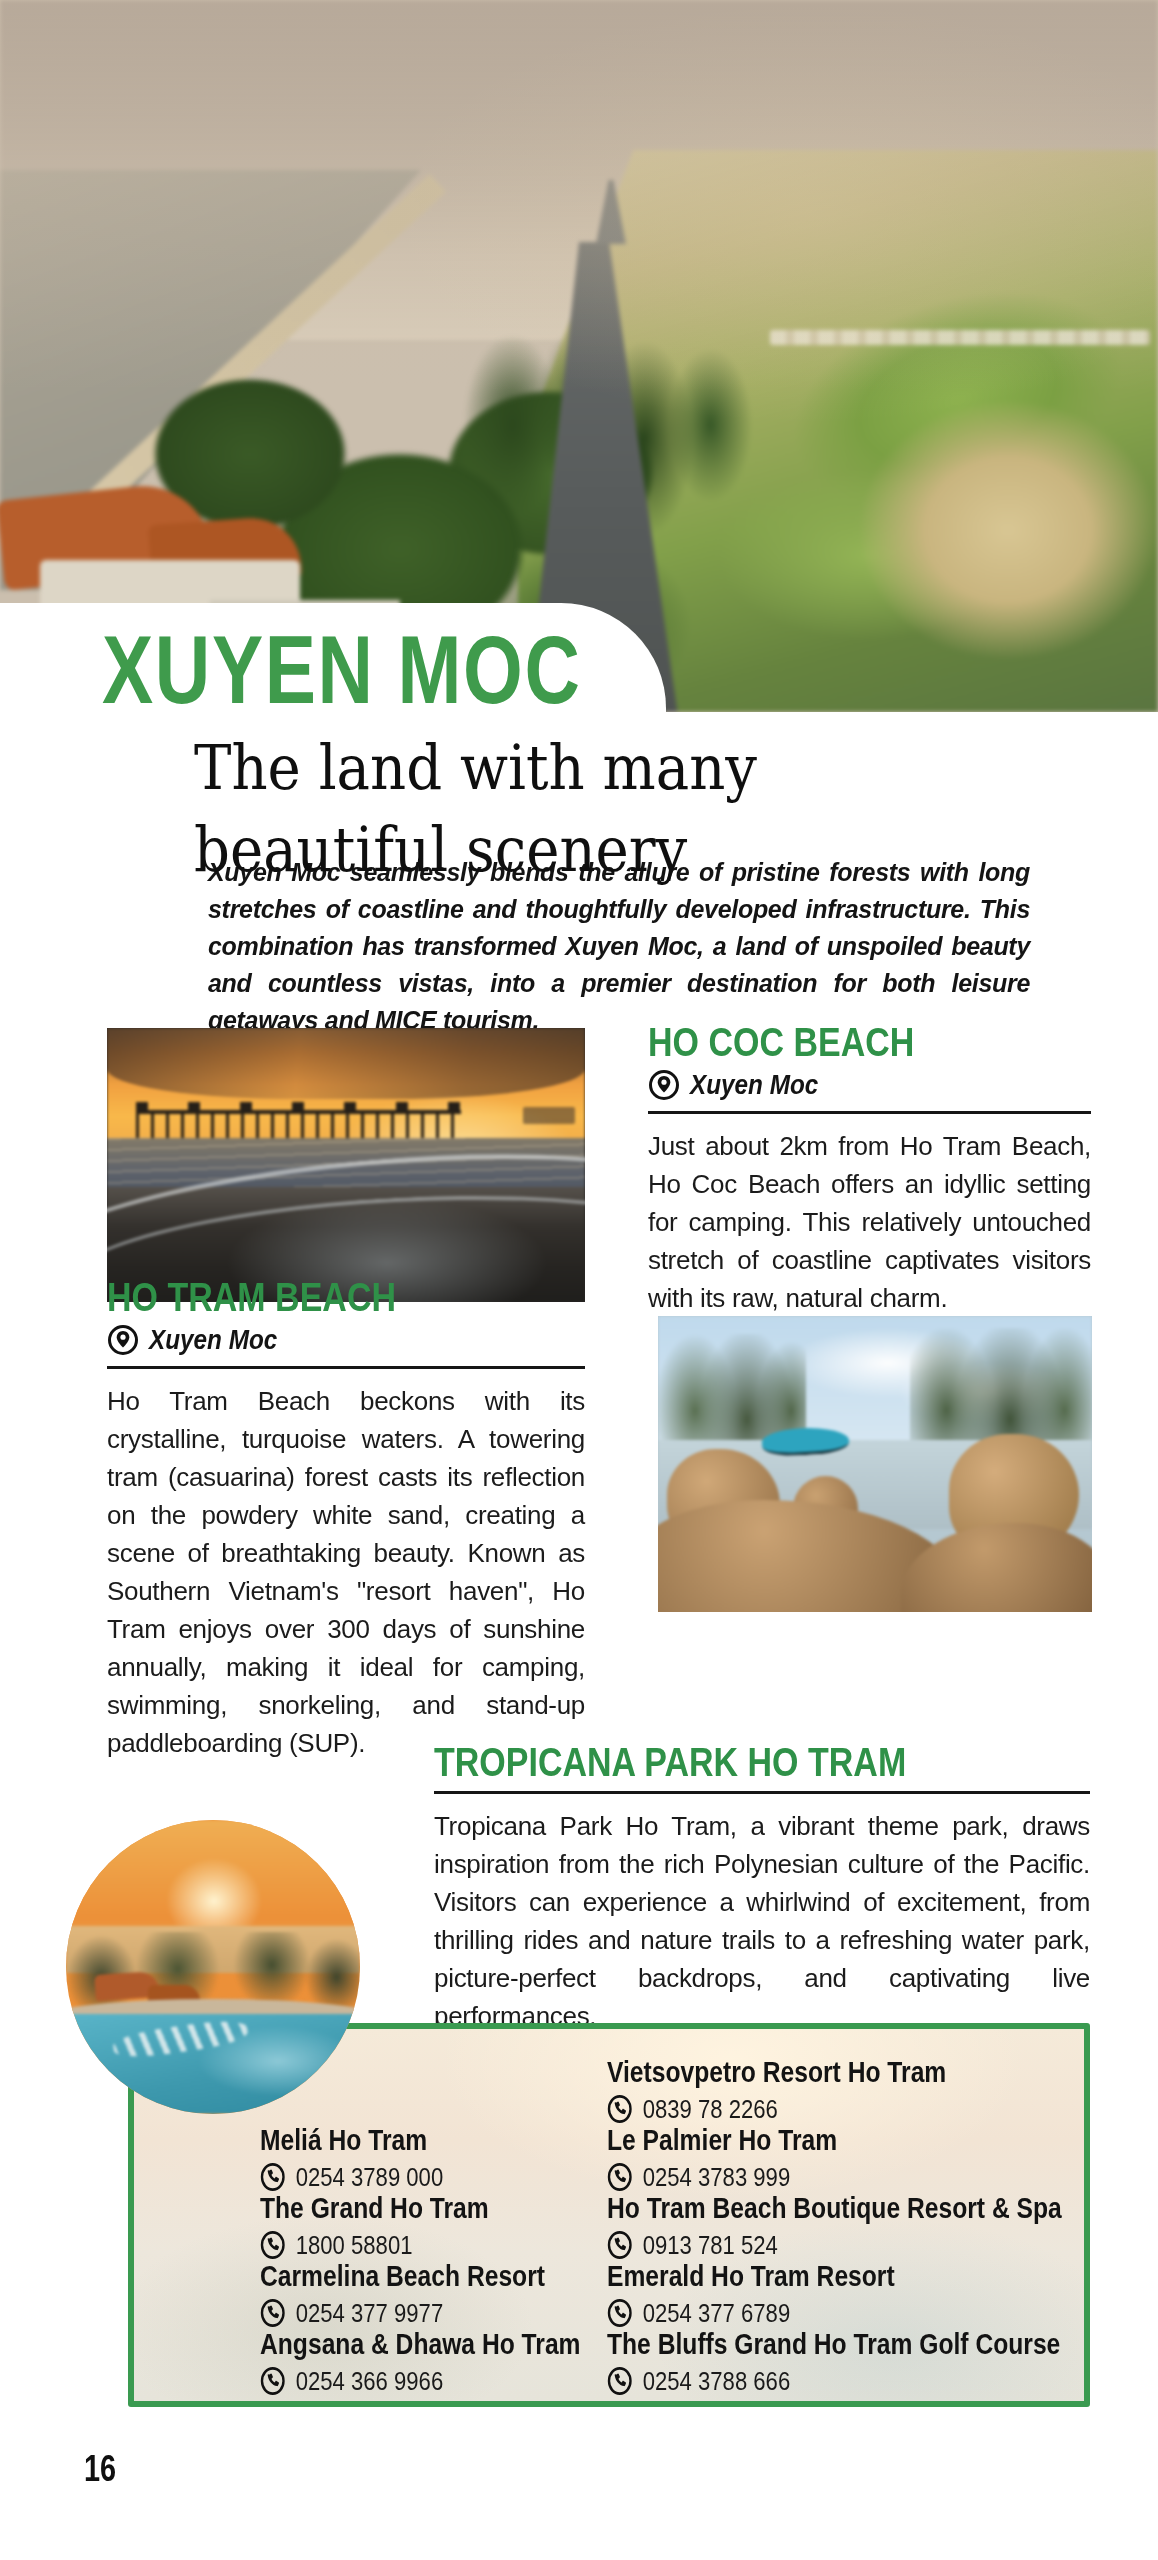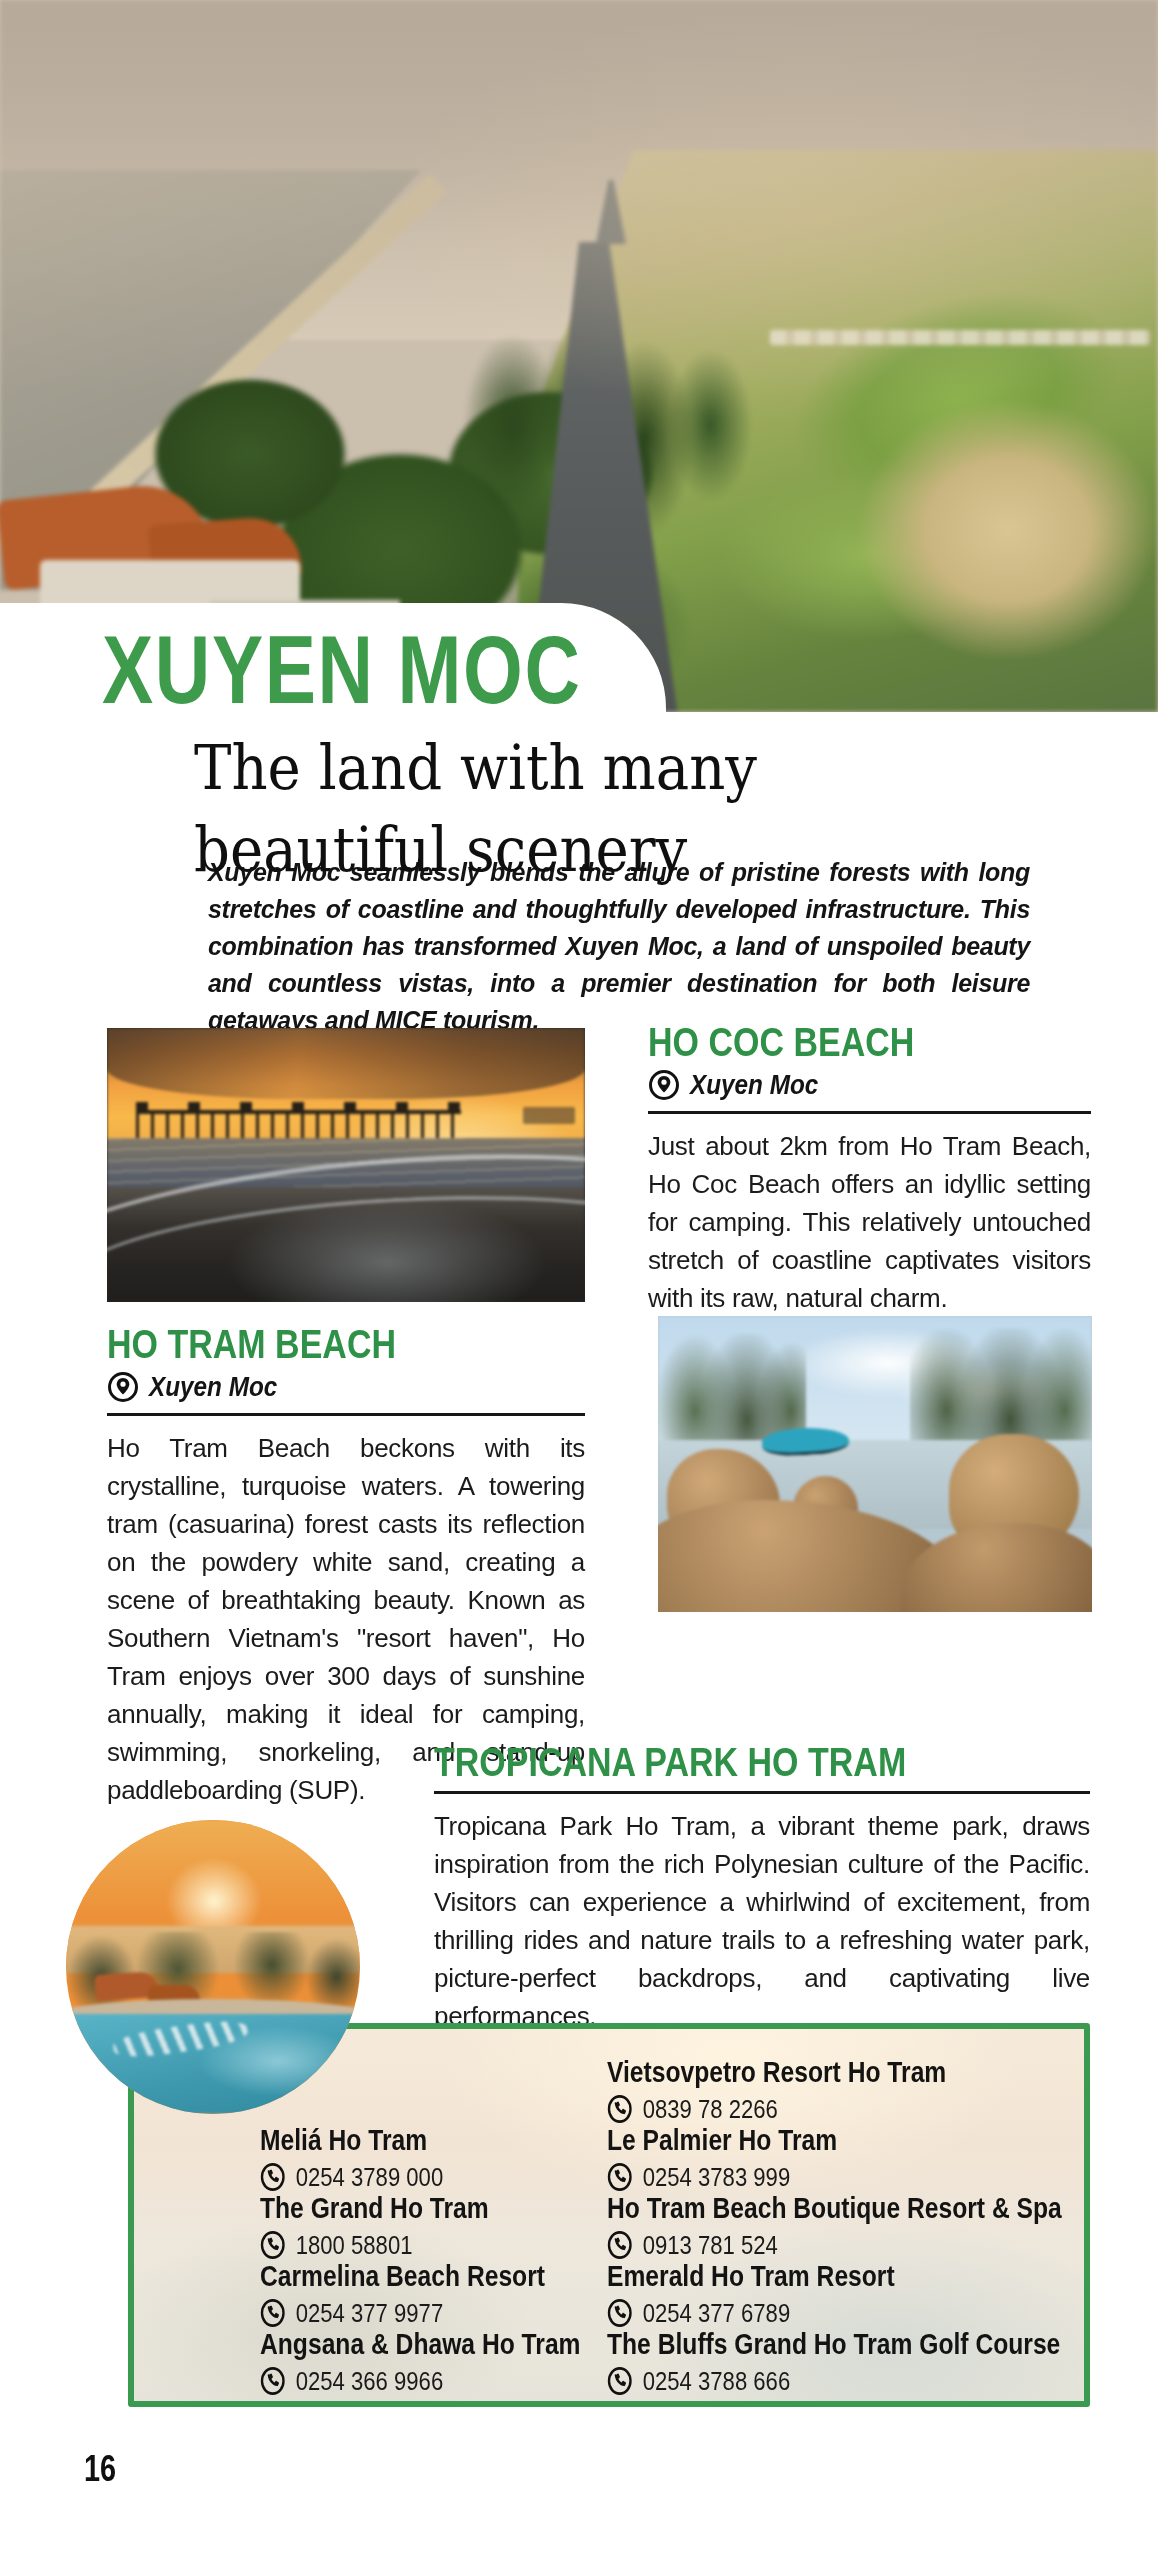--- a/index.html
+++ b/index.html
@@ -241,21 +241,21 @@
         <circle cx="16" cy="16" r="13.5" fill="none" stroke="#111" stroke-width="3"></circle>
         <path d="M16 7c-3.6 0-6.3 2.8-6.3 6.2 0 4.6 6.3 10.3 6.3 10.3s6.3-5.7 6.3-10.3C22.3 9.8 19.6 7 16 7z" fill="#111"></path>
         <circle cx="16" cy="13.2" r="2.6" fill="#fff"></circle>
       </svg>
       <span class="loc">Xuyen Moc</span>
     </div>
     <div class="rule"></div>
     <div class="body-text">Just about 2km from Ho Tram Beach, Ho Coc Beach offers an idyllic setting for camping. This relatively untouched stretch of coastline captivates visitors with its raw, natural charm.</div>
   </div>
 
-  <div class="sec" style="left:107px;top:1324px;width:478px;">
+  <div class="sec" style="left:107px;top:1277px;width:478px;">
     <div class="h-green">HO TRAM BEACH</div>
     <div class="pin-row">
       <svg class="icon-svg" width="32" height="32" viewBox="0 0 32 32">
         <circle cx="16" cy="16" r="13.5" fill="none" stroke="#111" stroke-width="3"></circle>
         <path d="M16 7c-3.6 0-6.3 2.8-6.3 6.2 0 4.6 6.3 10.3 6.3 10.3s6.3-5.7 6.3-10.3C22.3 9.8 19.6 7 16 7z" fill="#111"></path>
         <circle cx="16" cy="13.2" r="2.6" fill="#fff"></circle>
       </svg>
       <span class="loc">Xuyen Moc</span>
     </div>
     <div class="rule"></div>

